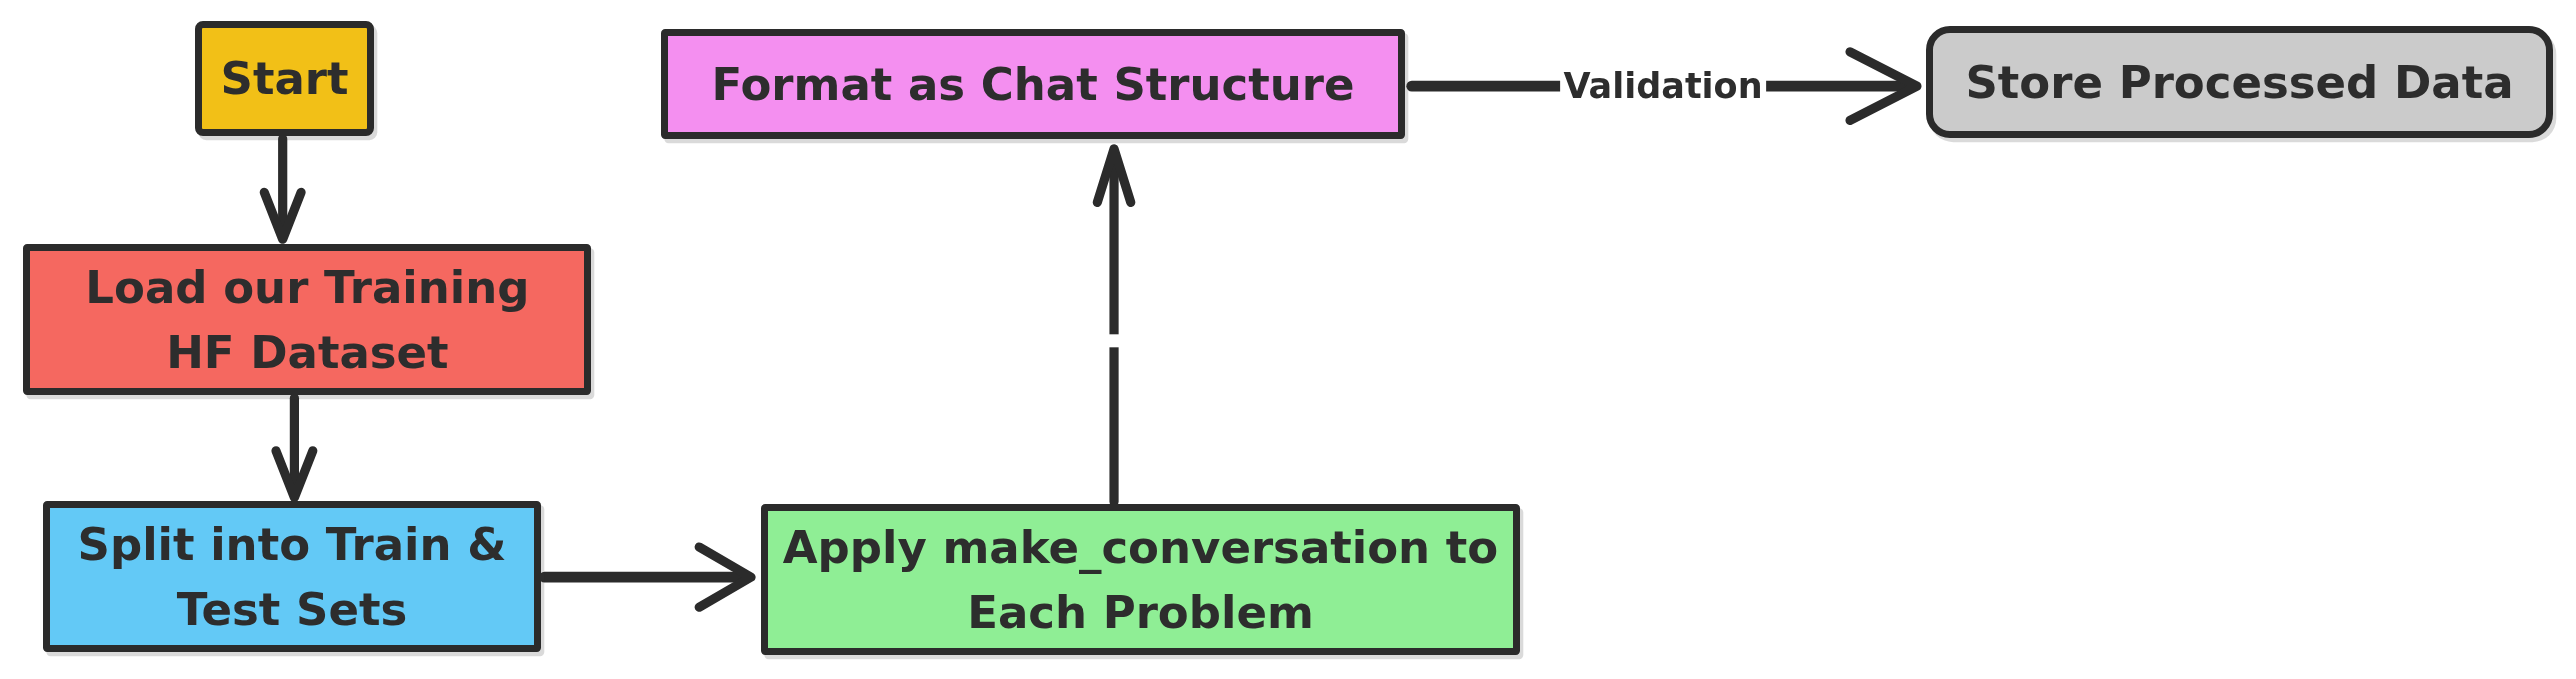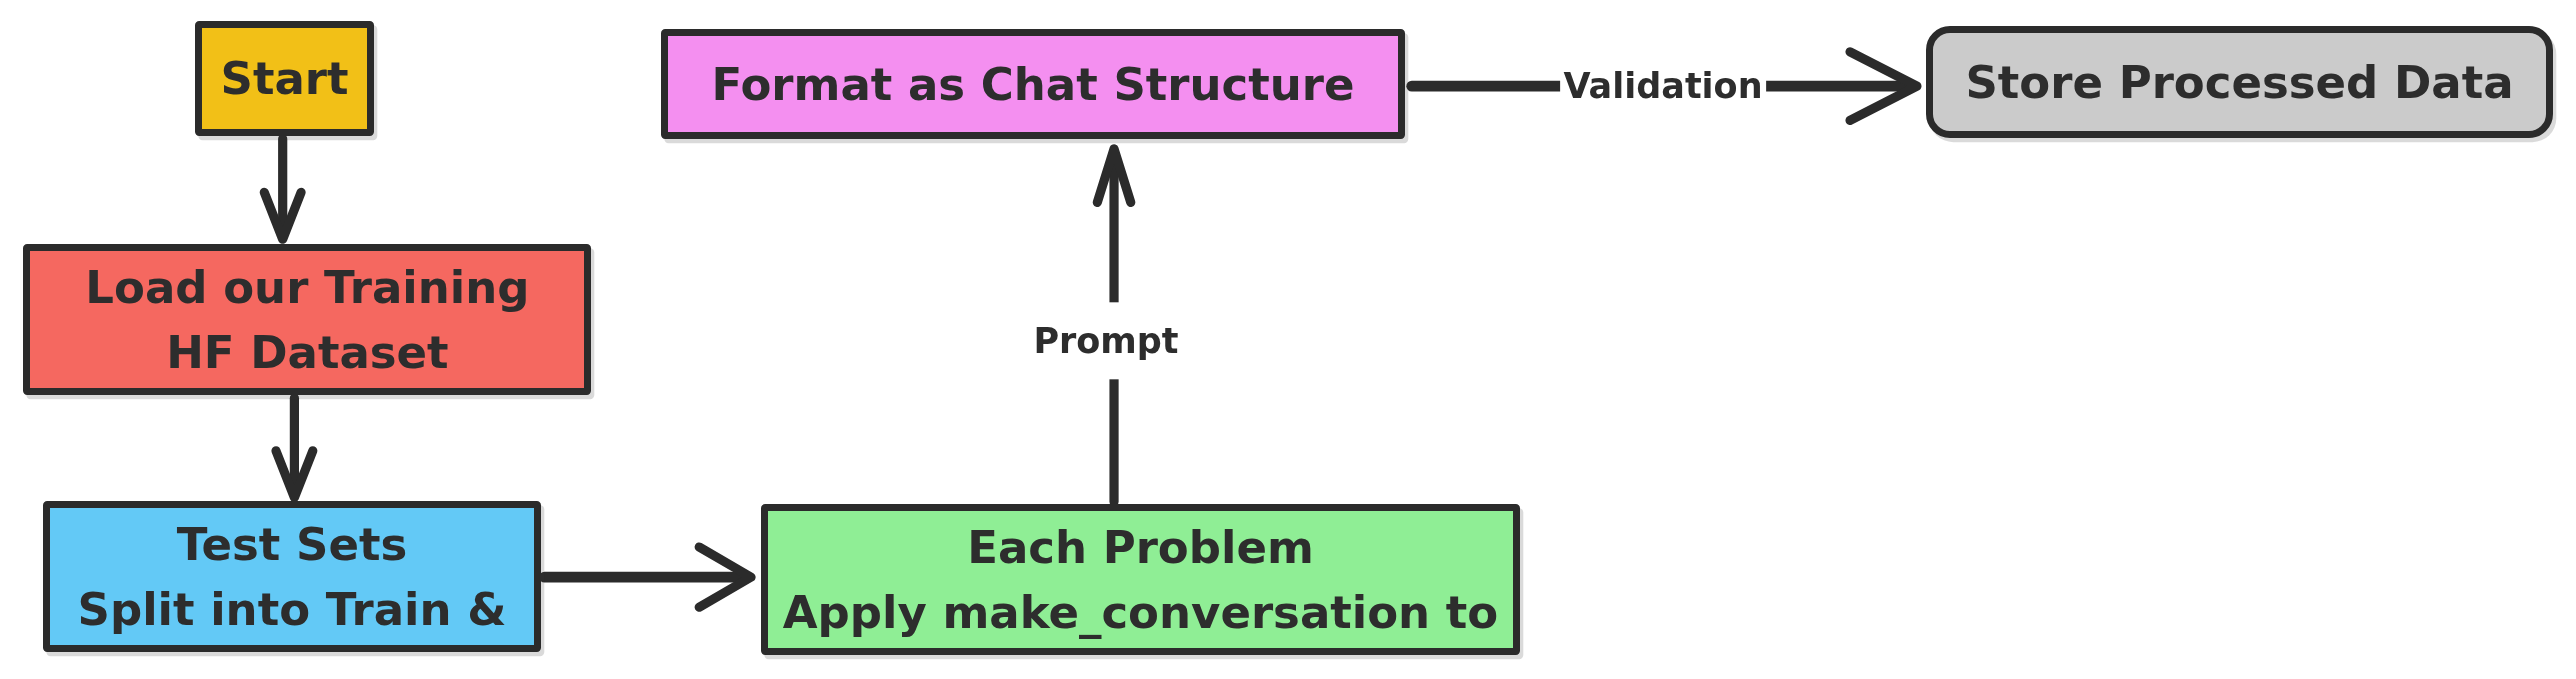--- a/index.html
+++ b/index.html
@@ -81,45 +81,44 @@
       <path d="M1332,600 L1332,184"></path>
       <path d="M1312,242 L1332,178 L1352,242"></path>
     </g>
     <g>
       <path d="M1688,103 L2286,103" stroke-width="13"></path>
       <path d="M2212,62 L2292,103 L2212,144"></path>
     </g>
   </g>
 </svg>
 
-<div class="node node-start" style="background-color: rgb(242, 192, 23);">
+<div class="node node-start" style="background-color: rgb(242, 192, 23); border-radius: 8px;">
   <div>Start</div>
 </div>
 
 <div class="node node-load" style="background-color: rgb(245, 104, 96);">
   <div>Load our Training</div>
   <div>HF Dataset</div>
 </div>
 
 <div class="node node-split" style="background-color: rgb(99, 201, 246);">
+  <div>Split into Train &amp;</div>
   <div>Test Sets</div>
-  <div>Split into Train &amp;</div>
 </div>
 
 <div class="node node-apply" style="background-color: rgb(143, 238, 149);">
+  <div>Apply make_conversation to</div>
   <div>Each Problem</div>
-  <div>Apply make_conversation to</div>
 </div>
 
 <div class="node node-format" style="background-color: rgb(244, 143, 240);">
   <div>Format as Chat Structure</div>
 </div>
 
 <div class="node node-store" style="background-color: rgb(203, 203, 203);">
   <div>Store Processed Data</div>
 </div>
 
 <div class="edge-label edge-label-wrap">
-  <div>Prompt</div>
 </div>
 
 <div class="edge-label edge-label-validation">Validation</div>
 
 
 </body></html>

